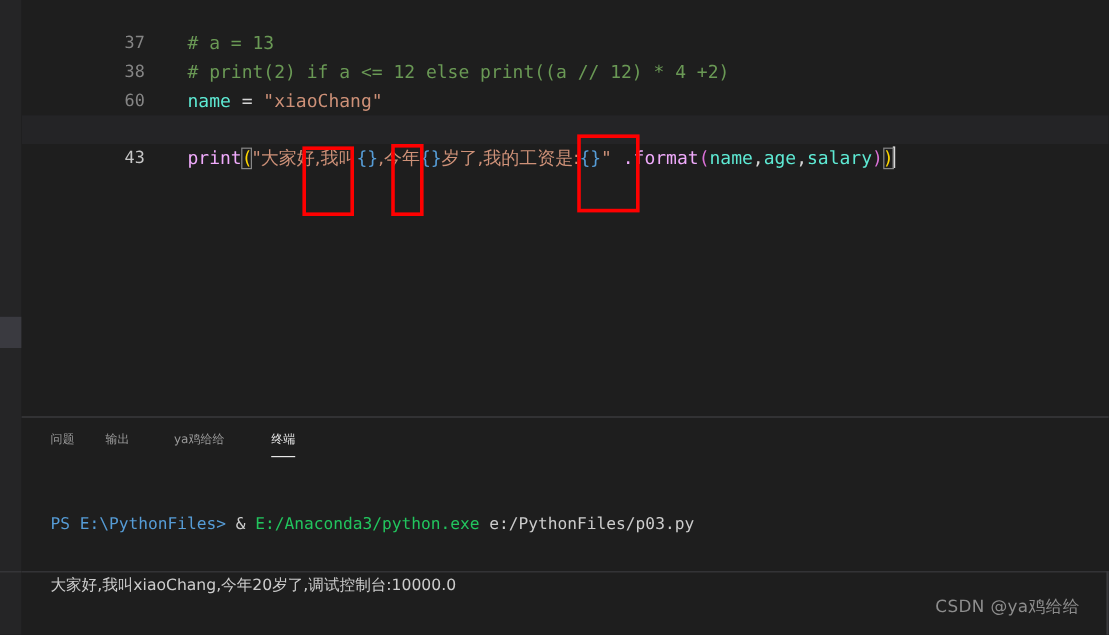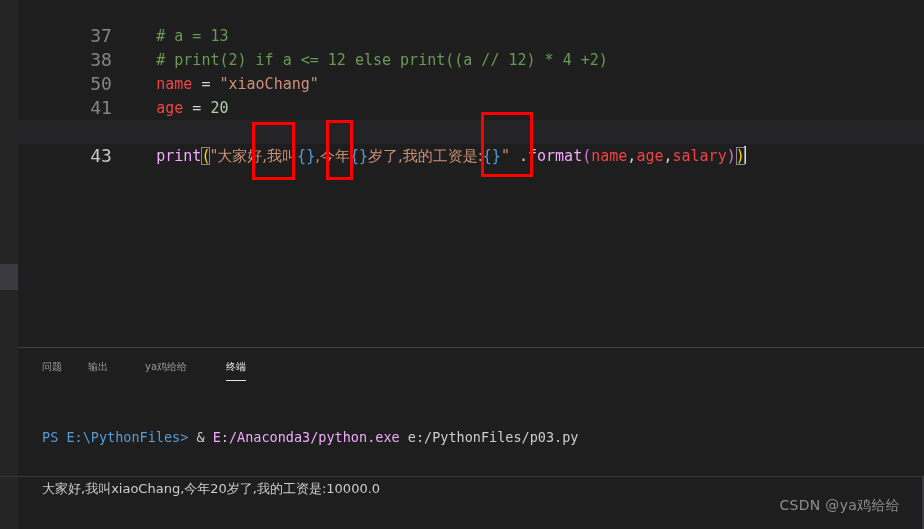--- a/index.html
+++ b/index.html
@@ -13,27 +13,27 @@
   
   .left-strip{position:absolute;left:0;top:0;width:18px;height:529px;background:#252526;}
   .strip-thumb{position:absolute;left:0;width:18px;height:26px;background:#3a3a40;}
   .strip-sep{position:absolute;left:0;top:476px;width:18px;height:1px;background:#3a3a3d;}
 
   
   .editor{position:absolute;left:18px;top:0;right:0;height:347px;background:#1e1e1e;overflow:hidden;}
   .code{position:absolute;left:0;top:0;right:0;top:0;}
   .ln-row{height:24px;line-height:24px;white-space:pre;font-size:15px;position:relative;}
   .ln-row.active{background:#242426;}
-  .ln-num{display:inline-block;width:44px;text-align:left;color:#858585;font-size:18px;
+  .ln-num{display:inline-block;width:44px;text-align:center;color:#858585;font-size:14px;
           padding-right:0;vertical-align:top;}
   .ln-num.cur{color:#c6c6c6;}
   .ln-txt{display:inline-block;padding-left:22px;vertical-align:top;}
 
   .tok-comment{color:#6A9955;margin-top:26px;}
-  .tok-var{color:#ef4444;}
+  .tok-var{color:#5eead4;}
   .tok-op{color:#d4d4d4;}
   .tok-str{color:#CE9178;}
   .tok-num{color:#B5CEA8;}
   .tok-fn{color:#f0abfc;}
   .tok-brace{color:#569CD6;}
   .tok-paren-y{color:#ffd700;}
   .tok-paren-p{color:#da70d6;}
   .tok-punct{color:#d4d4d4;}
   .bracket-match{outline:1px solid #888;outline-offset:-1px;}
   .caret{display:inline-block;width:2px;height:18px;background:#d8d8d8;vertical-align:-3px;margin-left:-1px;}
@@ -47,21 +47,21 @@
   .panel-tabs{position:absolute;left:0;top:10px;height:28px;}
   .ptab{position:absolute;top:0;font-family:"DejaVu Sans","Liberation Sans",sans-serif;
         font-size:10px;color:#9a9a9a;line-height:20px;white-space:nowrap;}
   .ptab.active{color:#e7e7e7;}
   .ptab.active .underline{position:absolute;left:0;right:0;bottom:-4px;height:1px;background:#e7e7e7;}
 
   .term{position:absolute;left:24px;top:48px;right:8px;font-size:13.5px;line-height:17px;white-space:pre;}
   .t-line{height:17px;}
   .t-ps{color:#569CD6;}
   .t-white{color:#cccccc;}
-  .t-yellow{color:#f0abfc;}
+  .t-yellow{color:#22c55e;}
 
   .cjk{font-family:"DejaVu Sans","Liberation Sans",sans-serif;}
 
   
   .wm{position:absolute;right:24px;bottom:14px;color:#8d8d8d;font-size:14px;
       font-family:"DejaVu Sans","Liberation Sans",sans-serif;letter-spacing:.3px;}
   .right-edge{position:absolute;right:0;top:476px;width:2px;height:53px;background:#3a3a3d;}
   .bottom-line{position:absolute;left:18px;right:0;top:476px;height:1px;background:#3a3a3d;}
 </style>
 </head>
@@ -80,26 +80,23 @@
       <div class="ln-row">
         <span class="ln-num">37</span><span class="ln-txt"><span class="tok-comment"># a = 13</span></span>
       </div>
 
       <div class="ln-row">
         <span class="ln-num">38</span><span class="ln-txt"><span class="tok-comment"># print(2) if a &lt;= 12 else print((a // 12) * 4 +2)</span></span>
       </div>
 
 
       <div class="ln-row">
-        <span class="ln-num">50</span><span class="ln-txt"><span class="tok-var">name</span><span class="tok-op"> = </span><span class="tok-str">"xiaoChang"</span></span>
+        <span class="ln-num">60</span><span class="ln-txt"><span class="tok-var">name</span><span class="tok-op"> = </span><span class="tok-str">"xiaoChang"</span></span>
       </div>
 
-      <div class="ln-row">
-        <span class="ln-num">41</span><span class="ln-txt"><span class="tok-var">age</span><span class="tok-op"> = </span><span class="tok-num">20</span></span>
-      </div>
 
       <div class="ln-row">
         <span class="ln-num">42</span><span class="ln-txt"><span class="tok-var">salary</span><span class="tok-op"> = </span><span class="tok-num">10000.00</span></span>
       </div>
 
       <div class="ln-row active">
         <span class="ln-num cur">43</span><span class="ln-txt"><span class="tok-fn">print</span><span class="tok-paren-y bracket-match">(</span><span class="tok-str cjk">"大家好,我叫</span><span class="tok-brace">{}</span><span class="tok-str cjk">,今年</span><span class="tok-brace">{}</span><span class="tok-str cjk">岁了,我的工资是:</span><span class="tok-brace">{}</span><span class="tok-str">"</span><span class="tok-op"> </span><span class="tok-fn">.format</span><span class="tok-paren-p">(</span><span class="tok-var">name</span><span class="tok-punct">,</span><span class="tok-var">age</span><span class="tok-punct">,</span><span class="tok-var">salary</span><span class="tok-paren-p">)</span><span class="tok-paren-y bracket-match">)</span><span class="caret"></span></span>
       </div>
 
     </div>
@@ -123,21 +120,21 @@
         <span>ya鸡给给</span>
       </div>
       <div class="ptab active" style="left:208px;text-align:right;">
         <span>终端</span>
         <span class="underline"></span>
       </div>
     </div>
 
     <div class="term">
       <div class="t-line"><span class="t-ps">PS E:\PythonFiles&gt;</span><span class="t-white"> &amp; </span><span class="t-yellow">E:/Anaconda3/python.exe</span><span class="t-white"> e:/PythonFiles/p03.py</span></div>
-      <div class="t-line cjk" style="font-size:13px;"><span class="t-white">大家好,我叫xiaoChang,今年20岁了,我的工资是:10000.0</span></div>
+      <div class="t-line cjk" style="font-size:13px;"><span class="t-white">大家好,我叫xiaoChang,今年20岁了,调试控制台:10000.0</span></div>
       
     </div>
   </div>
 
   <div class="bottom-line"></div>
   <div class="right-edge"></div>
 
   <div class="wm">CSDN @ya鸡给给</div>
 
 </div>

